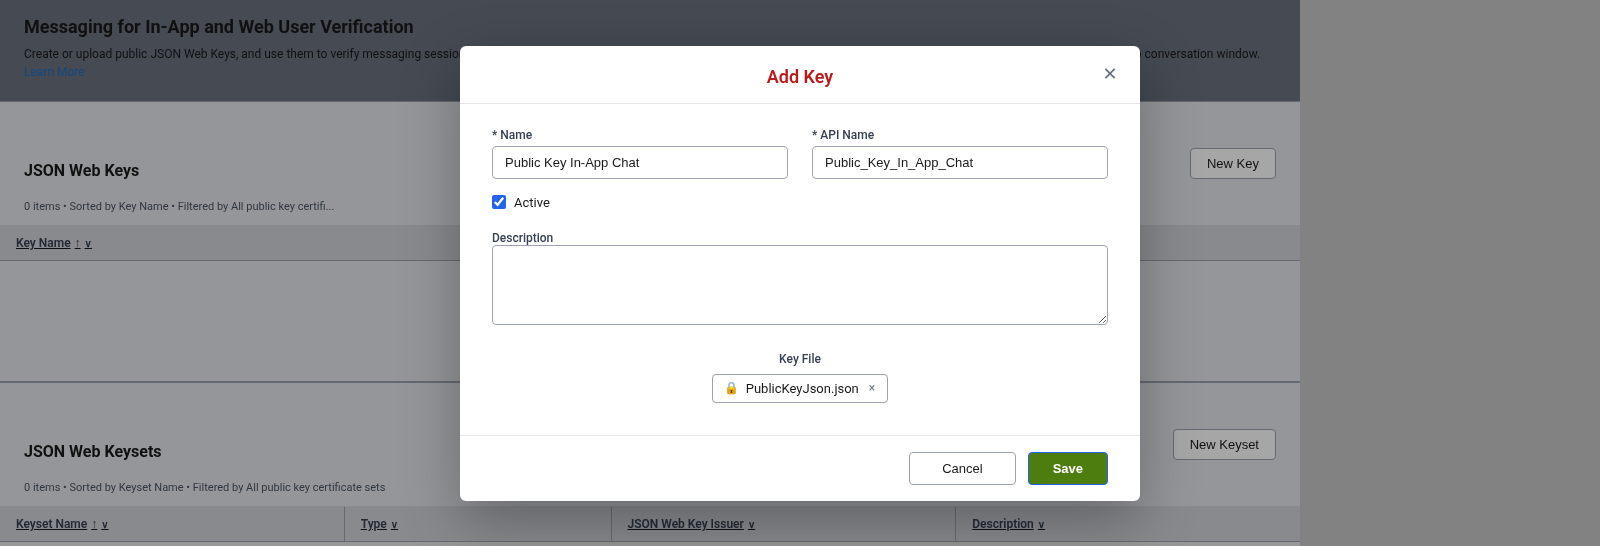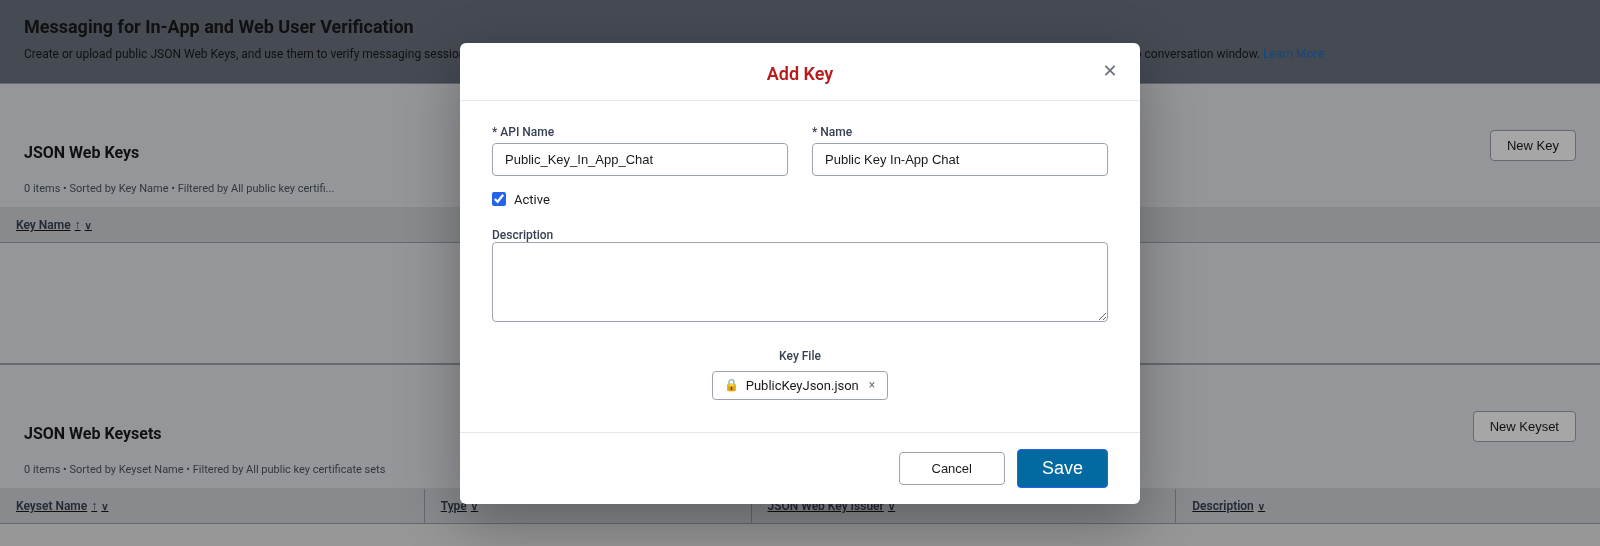--- a/index.html
+++ b/index.html
@@ -8,21 +8,21 @@
       font-size: 13px;
       background: #c8c8c8;
       color: #1a1a1a;
       width: 1600px;
       min-height: 546px;
       overflow: hidden;
     }
 
     
     .page-bg {
-      width: 1600px;
+      width: 1300px;
       min-height: 546px;
       background: #e8e8e8;
       position: relative;
     }
 
     
     .top-section {
       background: #6b7280;
       padding: 16px 24px 20px;
       border-bottom: 1px solid #9ca3af;
@@ -320,26 +320,26 @@
       border: 1px solid #9ca3af;
       border-radius: 4px;
       padding: 8px 32px;
       font-size: 13px;
       font-weight: 500;
       cursor: pointer;
       color: #1a1a1a;
     }
 
     .btn-save {
-      background: #0369a1;
+      background: #4d7c0f;
       border: 1px solid #2563eb;
       border-radius: 4px;
       padding: 8px 24px;
-      font-size: 18px;
-      font-weight: 400;
+      font-size: 13px;
+      font-weight: 700;
       cursor: pointer;
       color: white;
     }
   </style>
 </head>
 <body>
 
 <div class="page-bg">
 
   <div class="top-section">
@@ -407,26 +407,26 @@
 
   <div class="overlay">
     <div class="modal">
       <div class="modal-header">
         <span class="modal-title">Add Key</span>
         <button class="modal-close">✕</button>
       </div>
       <div class="modal-body">
         <div class="form-row">
           <div class="form-group">
+            <label class="form-label">* Name</label>
+            <input class="form-input" type="text" value="Public Key In-App Chat" style="">
+          </div>
+          <div class="form-group">
             <label class="form-label">* API Name</label>
             <input class="form-input" type="text" value="Public_Key_In_App_Chat" style="">
-          </div>
-          <div class="form-group">
-            <label class="form-label">* Name</label>
-            <input class="form-input" type="text" value="Public Key In-App Chat" style="">
           </div>
         </div>
         <div class="checkbox-row">
           <input class="checkbox-input" type="checkbox" id="active-checkbox" checked="" style="">
           <label class="checkbox-label" for="active-checkbox">Active</label>
         </div>
         <div class="description-group">
           <label class="form-label">Description</label>
           <textarea class="form-textarea" style=""></textarea>
         </div>

